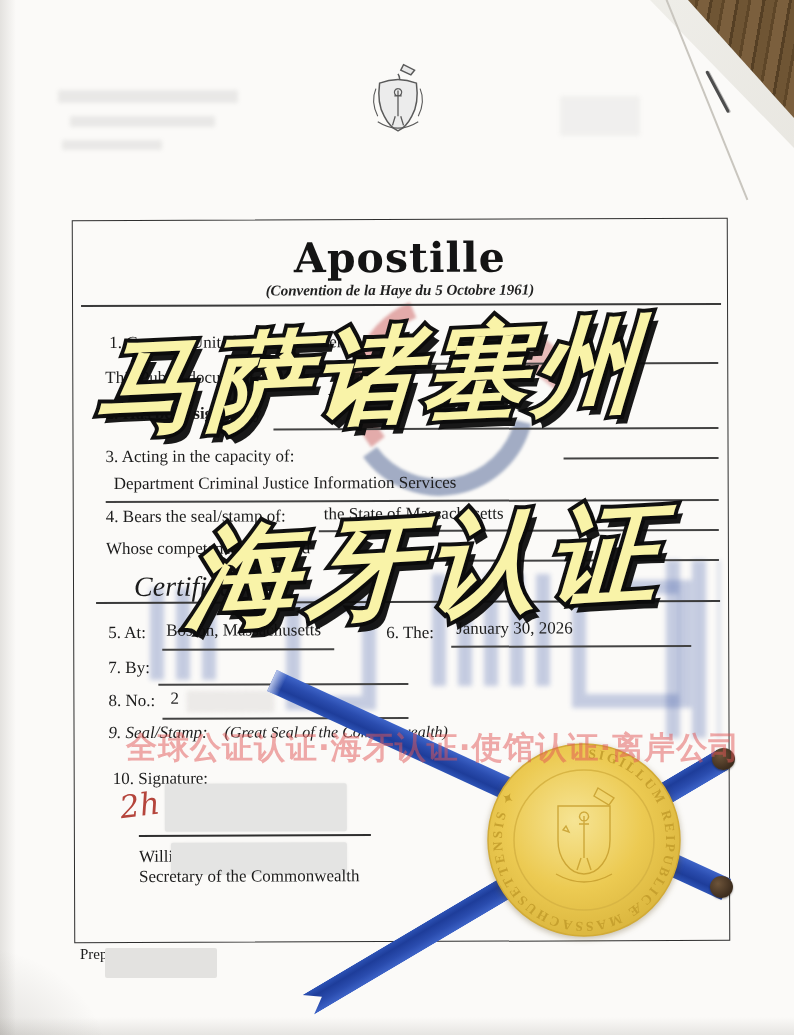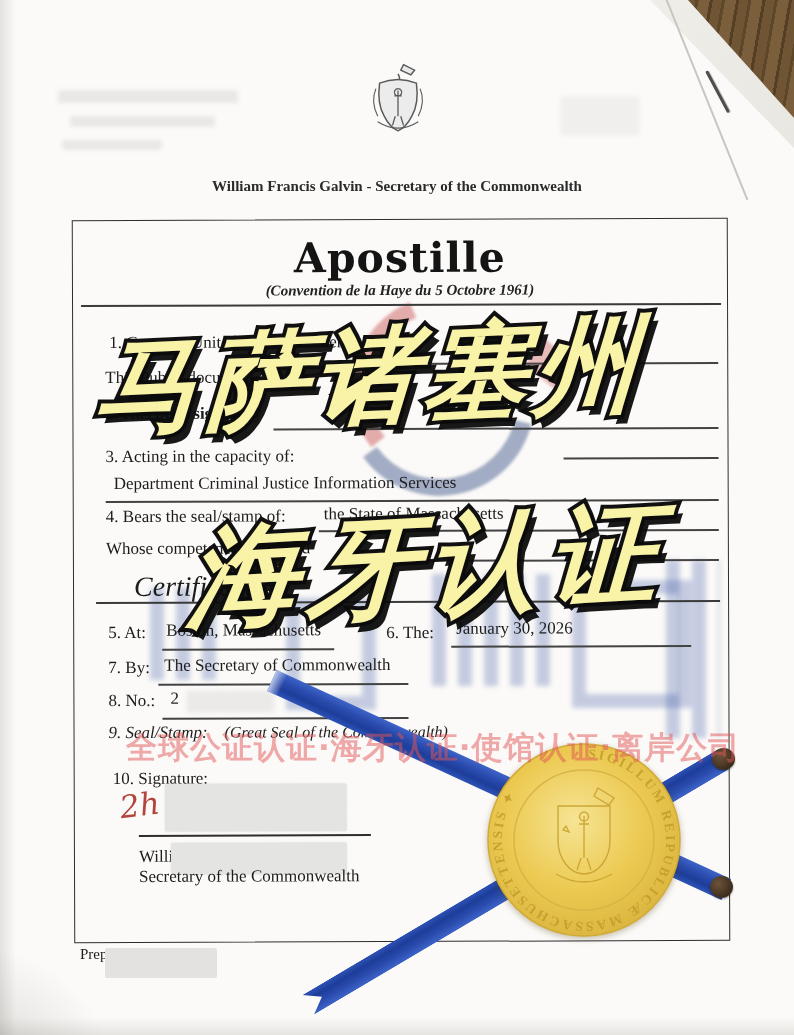--- a/index.html
+++ b/index.html
@@ -116,21 +116,20 @@
   <svg class="state-seal" width="92" height="94" viewBox="0 0 100 100">
     <g stroke="#5a5a5a" fill="none" stroke-width="1.6">
       <path d="M56 4 l12 6 -4 5 -11 -5 z" fill="#e9e9e9"></path>
       <path d="M50 14 q3 5 1 9"></path>
       <path d="M30 24 q20 -8 40 0 q3 22 -5 36 q-6 12 -15 16 q-9 -4 -15 -16 q-8 -14 -5 -36 z" fill="#ececec"></path>
       <path d="M50 32 v28 M46 38 h8 M47 60 l-3 10 M53 60 l3 10 M50 30 a4 4 0 1 0 .1 0" stroke-width="1.4"></path>
       <path d="M26 30 q-6 14 2 30 M74 30 q6 14 -2 30" stroke-width="1.2"></path>
       <path d="M28 66 q22 14 44 0" stroke-width="1.2"></path>
     </g>
   </svg>
-  <div class="hdr-sub">William Francis Galvin - Secretary of the Commonwealth</div>
 
   <div class="docbox">
     <div class="ap-title">Apostille</div>
     <div class="ap-conv">(Convention de la Haye du 5 Octobre 1961)</div>
     <div class="rule" style="left:8px;top:84px;width:640px;"></div>
 
     <div class="f" style="left:36px;top:112px;">1. Country: United States of America</div>
     <div class="ul" style="left:177px;top:143px;width:468px;"></div>
     <div class="f" style="left:32px;top:147px;">This Public document</div>
     <div class="f" style="left:32px;top:183px;font-weight:bold;">2. Has been signed by</div>
@@ -152,21 +151,20 @@
     <div class="rule" style="left:22px;top:381px;width:624px;height:1.6px;"></div>
 
     <div class="f" style="left:34px;top:402px;">5. At:</div>
     <div class="f" style="left:92px;top:400px;">Boston, Massachusetts</div>
     <div class="ul" style="left:88px;top:428px;width:172px;"></div>
     <div class="f" style="left:312px;top:403px;">6. The:</div>
     <div class="f" style="left:382px;top:399px;">January 30, 2026</div>
     <div class="ul" style="left:377px;top:426px;width:240px;"></div>
 
     <div class="f" style="left:34px;top:437px;">7. By:</div>
-    <div class="f" style="left:90px;top:435px;">The Secretary of Commonwealth</div>
     <div class="ul" style="left:84px;top:463px;width:250px;"></div>
 
     <div class="f" style="left:34px;top:470px;">8. No.:</div>
     <div class="f" style="left:96px;top:468px;">2</div>
     <div class="blurval" style="left:112px;top:470px;width:88px;height:22px;"></div>
     <div class="ul" style="left:88px;top:497px;width:246px;"></div>
 
     <div class="f" style="left:34px;top:502px;font-style:italic;">9. Seal/Stamp:</div>
     <div class="f it" style="left:150px;top:503px;font-size:16px;">(Great Seal of the Commonwealth)</div>
 

